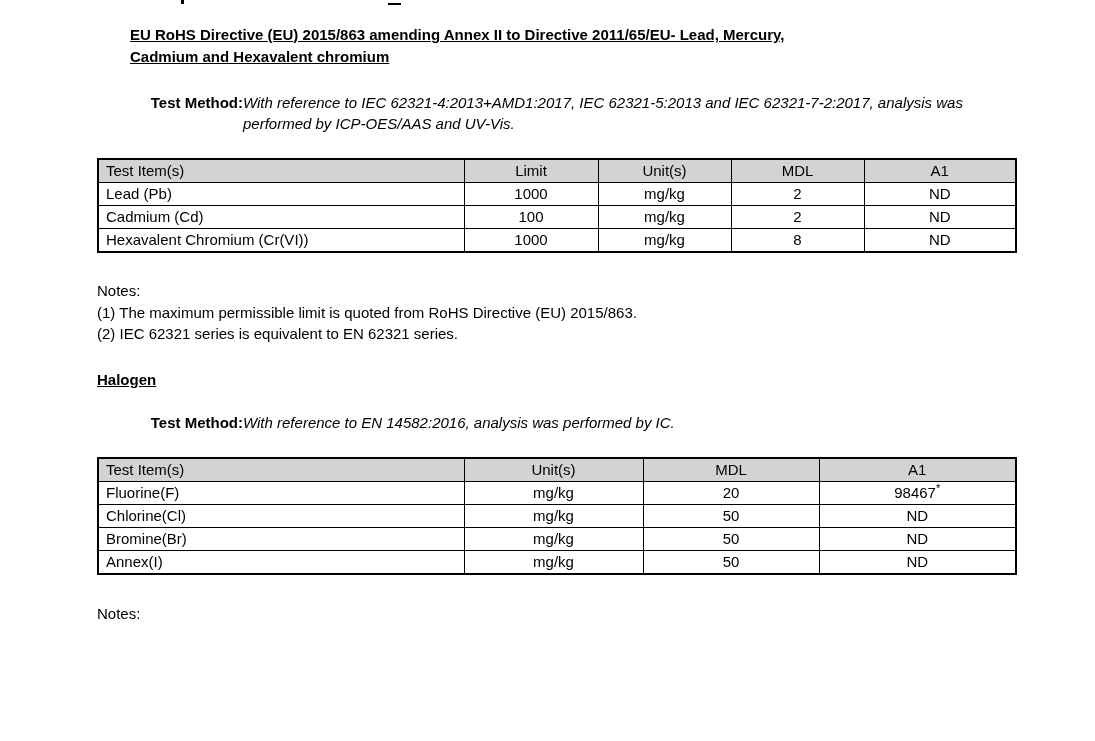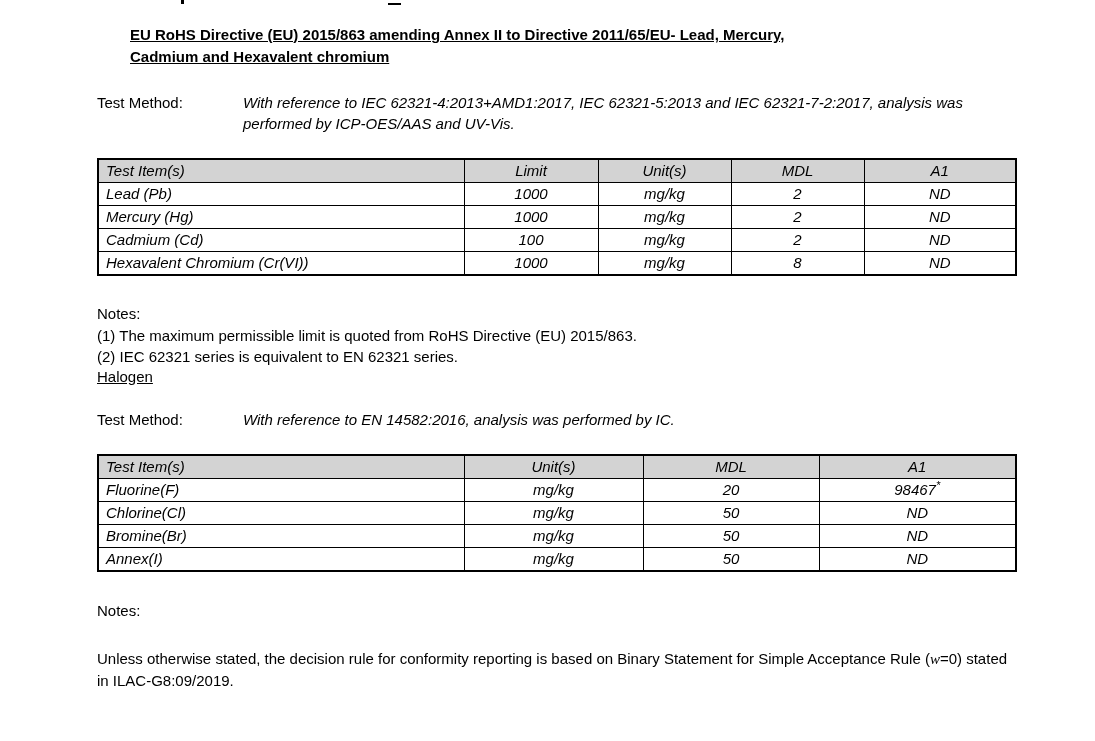--- a/index.html
+++ b/index.html
@@ -29,23 +29,24 @@
   .doc-title .t-line {
     text-decoration: underline;
     display: inline-block;
   }
   .test-method {
     display: flex;
     margin-top: 24px;
     line-height: 21px;
   }
   .test-method .tm-label {
-    font-weight: normal;
+    font-weight: bold;
     width: 146px;
     flex: 0 0 146px;
+    text-align: right;
   }
   .test-method .tm-text {
     width: 772px;
     font-style: italic;
   }
   table.results {
     border-collapse: collapse;
     border: 2px solid #000000;
     margin-top: 24px;
     table-layout: fixed;
@@ -54,38 +55,38 @@
   table.results th, table.results td {
     border: 1px solid #000000;
     height: 22px;
     padding: 0 12px;
     text-align: center;
     font-weight: normal;
     font-size: 15px;
     line-height: 20px;
     overflow: hidden;
     white-space: nowrap;
-    font-style: italic;
   }
   table.results th {
     background: #d3d3d3;
   }
   table.results th:first-child, table.results td:first-child {
     text-align: left;
     padding-left: 7px;
   }
   .notes-block {
     margin-top: 27px;
     line-height: 21.5px;
   }
   .notes-label {
     font-weight: normal;
   }
   .section-title {
-    font-weight: normal;
+    margin-top: 26px;
+    font-weight: bold;
   }
   .section-title .t-line {
     text-decoration: underline;
   }
   .notes-block2 {
     margin-top: 28px;
     line-height: 21.5px;
   }
   .footer-para {
     margin-top: 27px;
@@ -145,27 +146,20 @@
       </thead>
       <tbody>
         <tr>
           <td>Lead (Pb)</td>
           <td>1000</td>
           <td>mg/kg</td>
           <td>2</td>
           <td>ND</td>
         </tr>
         <tr>
-          <td>Mercury (Hg)</td>
-          <td>1000</td>
-          <td>mg/kg</td>
-          <td>2</td>
-          <td>ND</td>
-        </tr>
-        <tr>
           <td>Cadmium (Cd)</td>
           <td>100</td>
           <td>mg/kg</td>
           <td>2</td>
           <td>ND</td>
         </tr>
         <tr>
           <td>Hexavalent Chromium (Cr(VI))</td>
           <td>1000</td>
           <td>mg/kg</td>
@@ -230,17 +224,14 @@
           <td>50</td>
           <td>ND</td>
         </tr>
       </tbody>
     </table>
 
   <div class="notes-block2">
     <div class="notes-label">Notes:</div>
   </div>
 
-  <div class="footer-para">
-    <span>Unless otherwise stated, the decision rule for conformity reporting is based on Binary Statement for Simple Acceptance Rule (</span><span class="italic-w">w</span><span>=0) stated in ILAC-G8:09/2019.</span>
-  </div>
 
 </div>
 
 </body></html>

